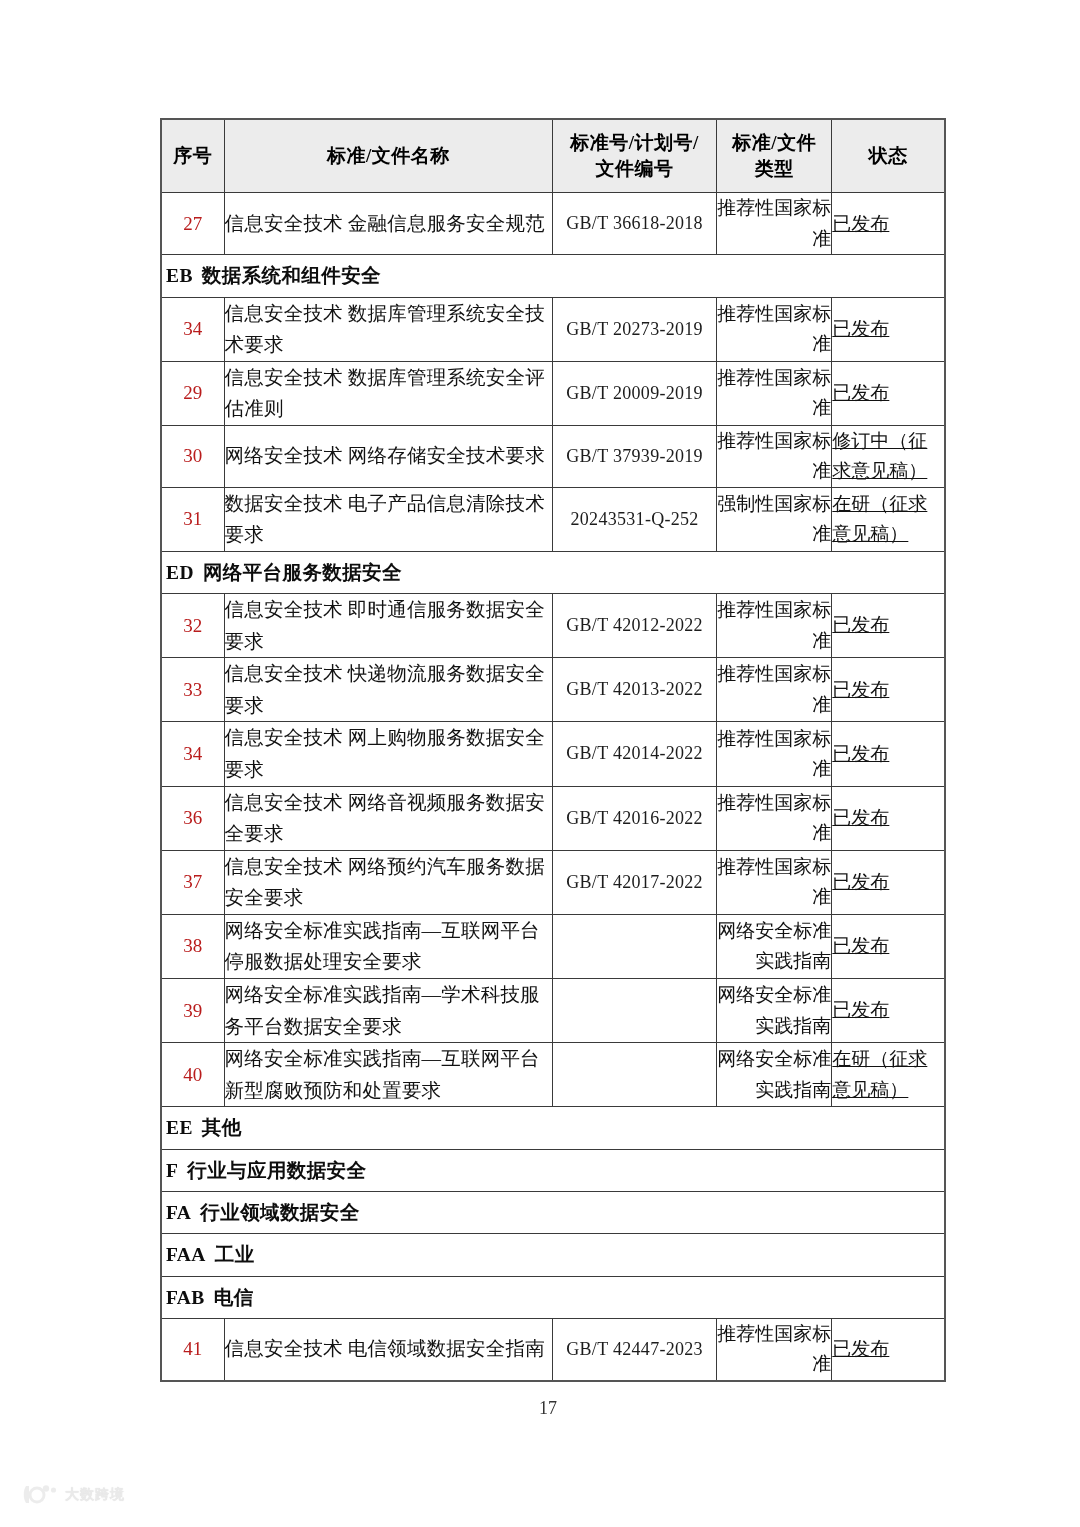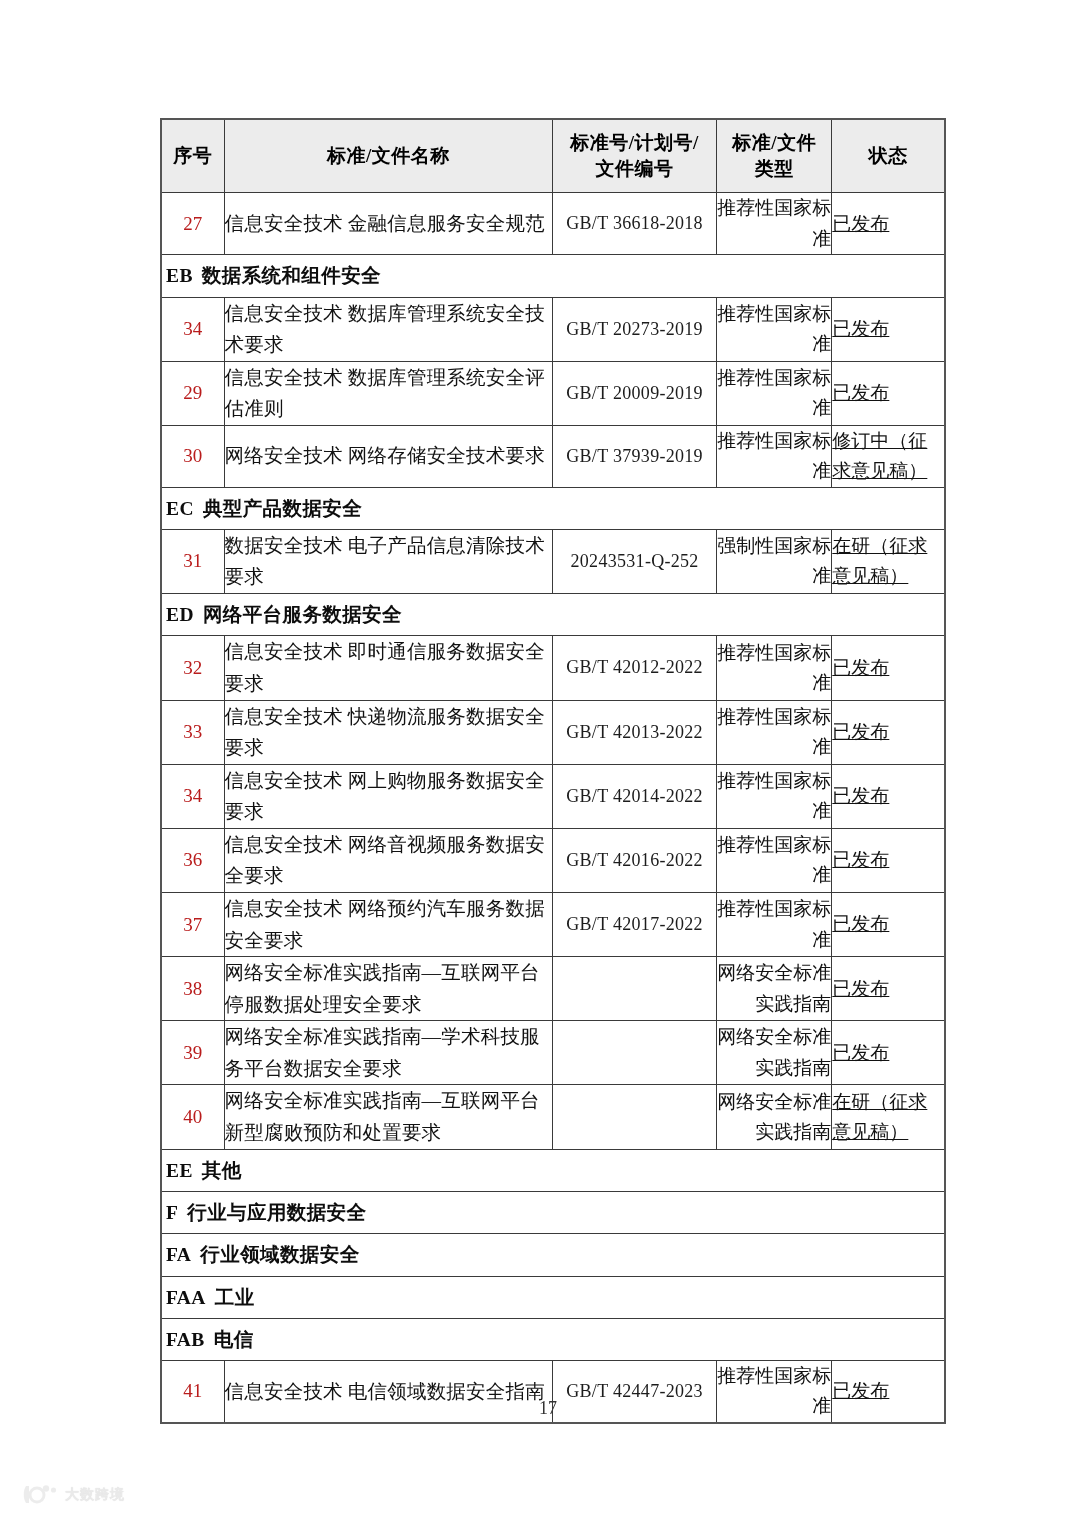--- a/index.html
+++ b/index.html
@@ -209,23 +209,20 @@
             <td class="type">推荐性国家标准</td>
             <td class="state">已发布</td>
           </tr>
           <tr>
             <td class="seq">30</td>
             <td class="name">网络安全技术 网络存储安全技术要求</td>
             <td class="num">GB/T 37939-2019</td>
             <td class="type">推荐性国家标准</td>
             <td class="state">修订中（征求意见稿）</td>
           </tr>
-          <tr class="section-row">
-            <td colspan="5" class="sec-ind-2"><span class="sec-code">EC</span><span>典型产品数据安全</span></td>
-          </tr>
           <tr>
             <td class="seq">31</td>
             <td class="name">数据安全技术 电子产品信息清除技术要求</td>
             <td class="num">20243531-Q-252</td>
             <td class="type">强制性国家标准</td>
             <td class="state">在研（征求意见稿）</td>
           </tr>
           <tr class="section-row">
             <td colspan="5" class="sec-ind-2"><span class="sec-code">ED</span><span>网络平台服务数据安全</span></td>
           </tr>

